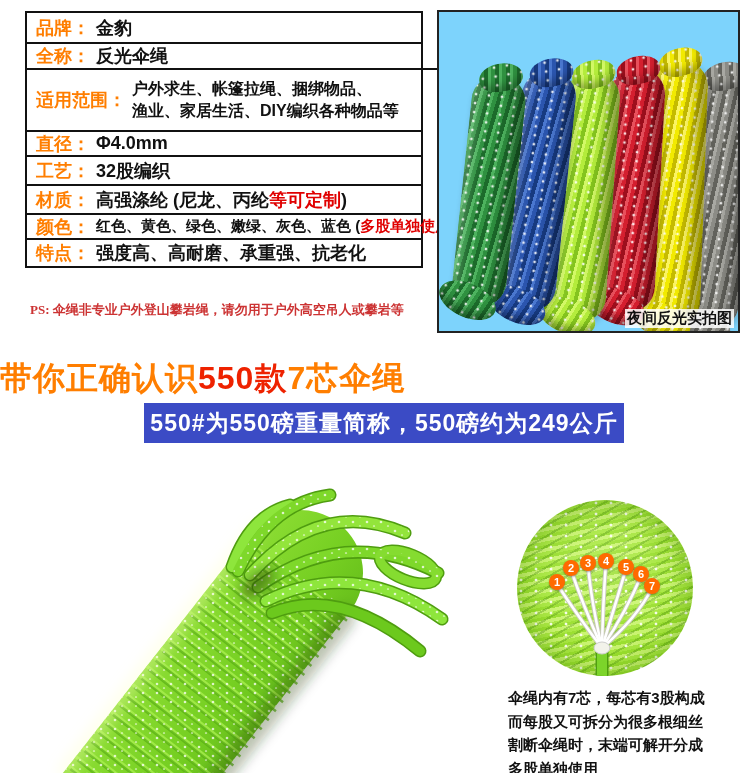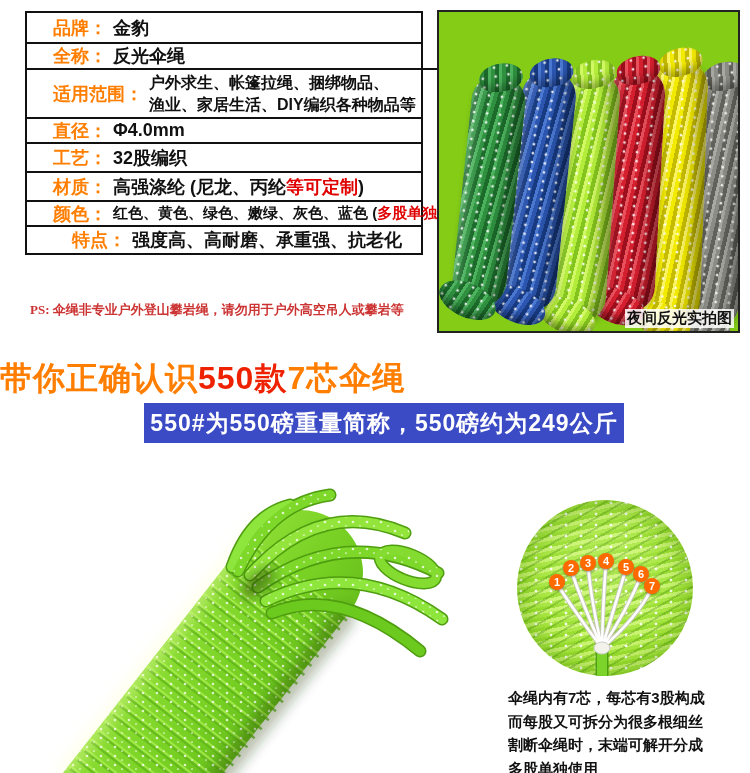--- a/index.html
+++ b/index.html
@@ -2,36 +2,36 @@
 <html><head>
 <meta charset="utf-8">
 <style>
   html,body{margin:0;padding:0;background:#ffffff;}
   .page{position:relative;width:750px;height:773px;background:#ffffff;overflow:hidden;
         font-family:"Liberation Sans",sans-serif;}
 
   
   .spec-table{position:absolute;left:25px;top:11px;width:398px;border:2px solid #111;
               box-sizing:border-box;background:#fff;}
-  .spec-row{display:flex;align-items:center;box-sizing:border-box;padding-left:26px;
+  .spec-row{display:flex;align-items:center;box-sizing:border-box;padding-left:9px;
             border-bottom:2px solid #111;font-weight:bold;font-size:18px;color:#111;
             white-space:nowrap;}
-  .spec-row:last-child{border-bottom:none;justify-content:center;}
+  .spec-row:last-child{border-bottom:none;}
   .spec-label{color:#ff7e00;margin-right:6px;flex:0 0 auto;}
   .spec-value{color:#111;}
   .spec-value .red, .red{color:#e00000;}
   .spec-value.multi{line-height:22px;font-size:16px;}
   .v-small{font-size:15px;}
   .ps-note{position:absolute;left:30px;top:301px;font-family:"Liberation Serif",serif;
            font-size:13px;color:#cc3333;font-weight:bold;}
   .connector-line{position:absolute;left:421px;top:68px;width:16px;height:2px;background:#111;}
 
   
   .photo-box{position:absolute;left:437px;top:10px;width:303px;height:323px;border:2px solid #222;
-             box-sizing:border-box;background:#84cc16;overflow:hidden;}
+             box-sizing:border-box;background:#7dd3fc;overflow:hidden;}
   .hank{position:absolute;border-radius:26px;
         background-color:var(--b);
         background-image:
           radial-gradient(circle 1.2px at 4px 3px, rgba(255,255,255,.85) 0 1.2px, transparent 1.7px),
           repeating-linear-gradient(100deg, var(--l) 0 3px, var(--b) 3px 7px, var(--d) 7px 11px);
         background-size:13px 9px, auto;
         box-shadow:inset -10px -4px 14px rgba(0,0,0,.38), inset 8px 4px 10px rgba(255,255,255,.20),
                    2px 3px 6px rgba(0,0,0,.18);}
   .hank::before{content:"";position:absolute;top:-12px;left:5px;width:44px;height:28px;
         border-radius:50% 50% 45% 45%;background:inherit;transform:rotate(-16deg);
@@ -88,21 +88,21 @@
 
   <div class="spec-table">
     <div class="spec-row" style="height:31px">
       <span class="spec-label">品牌：</span>
       <span class="spec-value">金豹</span>
     </div>
     <div class="spec-row" style="height:26px">
       <span class="spec-label">全称：</span>
       <span class="spec-value">反光伞绳</span>
     </div>
-    <div class="spec-row" style="height:49px">
+    <div class="spec-row" style="height:62px">
       <span class="spec-label">适用范围：</span>
       <span class="spec-value multi">
         <div>户外求生、帐篷拉绳、捆绑物品、</div>
         <div>渔业、家居生活、DIY编织各种物品等</div>
       </span>
     </div>
     <div class="spec-row" style="height:25px">
       <span class="spec-label">直径：</span>
       <span class="spec-value">Φ4.0mm</span>
     </div>

